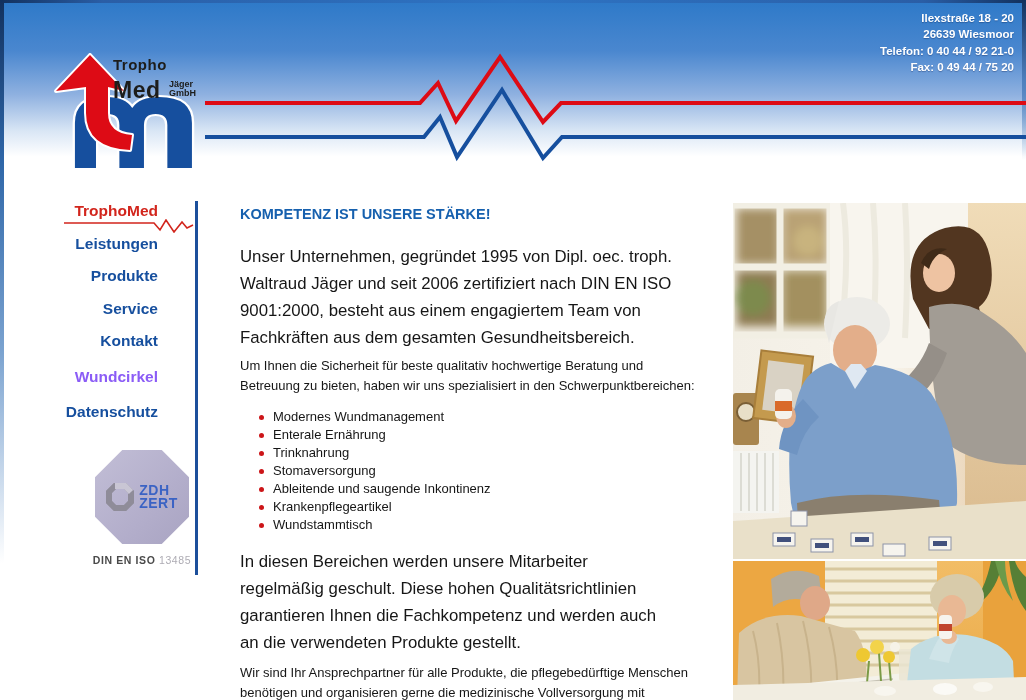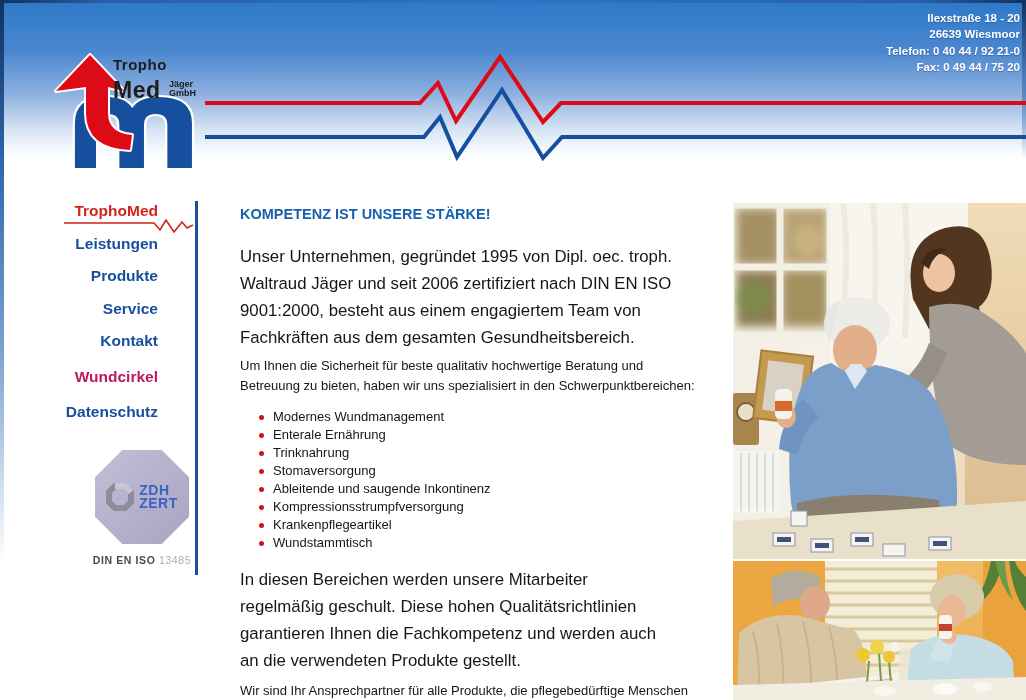--- a/index.html
+++ b/index.html
@@ -9,38 +9,38 @@
   
   .header-bg{position:absolute;left:0;top:0;width:1026px;height:182px;
     background:linear-gradient(to bottom,#2d79c8 0%,#4a87cf 28%,#8fb1e0 52%,#d9e6f5 72%,#ffffff 86%,#ffffff 100%);}
   .border-top{position:absolute;left:0;top:0;width:1026px;height:3px;
     background:linear-gradient(90deg,#12315e,#2a5ea6 10%,#2e74c4 50%,#2a5ea6 90%,#12315e);}
   .border-left{position:absolute;left:0;top:0;width:4px;height:640px;
     background:linear-gradient(to bottom,#12315e 0%,#2e66a8 25%,#7ba3d0 55%,rgba(255,255,255,0) 88%);}
   .border-right{position:absolute;right:0;top:0;width:4px;height:160px;
     background:linear-gradient(to bottom,#12315e 0%,#4d7fbd 50%,rgba(255,255,255,0) 100%);}
 
-  .address{position:absolute;top:10px;right:6px;text-align:right;color:#fff;
+  .address{position:absolute;top:10px;right:12px;text-align:right;color:#fff;
     font-size:11.5px;font-weight:bold;line-height:16.3px;text-shadow:0 1px 1px rgba(10,30,80,.35);}
 
   .pulse{position:absolute;left:0;top:0;width:1026px;height:182px;}
 
   
   .logo-mark{position:absolute;left:46px;top:53px;width:152px;height:116px;}
   .logo-word1{position:absolute;left:113px;top:56px;font-size:15px;font-weight:bold;color:#1d1d1b;letter-spacing:.5px;}
   .logo-word2{position:absolute;left:113px;top:77px;font-size:23px;font-weight:bold;color:#1d1d1b;letter-spacing:.5px;}
   .logo-sub{position:absolute;left:169px;top:80px;font-size:9px;font-weight:bold;color:#1d1d1b;line-height:9px;text-align:left;}
 
   
   .nav{position:absolute;left:0;top:201px;width:196px;margin:0;padding:0;list-style:none;}
   .nav li{position:relative;text-align:right;padding-right:38px;margin-bottom:13px;
     font-size:15.5px;font-weight:bold;line-height:19.5px;cursor:pointer;margin-left:28px;}
   .nav-blue{color:#164f9e;}
   .nav-red{color:#d2251c;}
-  .nav-orange{color:#be185d;}
+  .nav-orange{color:#8b5cf6;}
   .nav li.gap{margin-top:16px;}
   .nav .active-underline{position:absolute;right:2px;top:18px;width:130px;height:14px;}
   .vrule{position:absolute;left:195px;top:201px;width:3px;height:374px;background:#1c4f9b;}
 
   
   .cert{position:absolute;left:86px;top:450px;width:112px;text-align:center;}
   .octagon{width:94px;height:94px;margin:0 auto;background:linear-gradient(135deg,#c2bed6 0%,#b3aecb 60%,#a9a4c2 100%);
     clip-path:polygon(29% 0,71% 0,100% 29%,100% 71%,71% 100%,29% 100%,0 71%,0 29%);
     display:flex;align-items:center;justify-content:center;gap:5px;}
   .cert-texts{text-align:left;color:#3b63c4;font-weight:bold;font-size:14px;line-height:13px;letter-spacing:.5px;}
@@ -139,21 +139,20 @@
   <div class="content">
     <h1>KOMPETENZ IST UNSERE STÄRKE!</h1>
     <p class="p-large">Unser Unternehmen, gegründet 1995 von Dipl. oec. troph. Waltraud Jäger und seit 2006 zertifiziert nach DIN EN ISO 9001:2000, besteht aus einem engagiertem Team von Fachkräften aus dem gesamten Gesundheitsbereich.</p>
     <p class="p-small">Um Ihnen die Sicherheit für beste qualitativ hochwertige Beratung und Betreuung zu bieten, haben wir uns spezialisiert in den Schwerpunktbereichen:</p>
     <ul class="bullets">
       <li>Modernes Wundmanagement</li>
       <li>Enterale Ernährung</li>
       <li>Trinknahrung</li>
       <li>Stomaversorgung</li>
       <li>Ableitende und saugende Inkontinenz</li>
-      <li>Kompressionsstrumpfversorgung</li>
       <li>Krankenpflegeartikel</li>
       <li>Wundstammtisch</li>
     </ul>
     <p class="p-large p-large2">In diesen Bereichen werden unsere Mitarbeiter regelmäßig geschult. Diese hohen Qualitätsrichtlinien garantieren Ihnen die Fachkompetenz und werden auch an die verwendeten Produkte gestellt.</p>
     <p class="p-small p-small2">Wir sind Ihr Ansprechpartner für alle Produkte, die pflegebedürftige Menschen benötigen und organisieren gerne die medizinische Vollversorgung mit Spitzenprodukten und unserem Know-how. Kompetente Beratung gerade in dieser beratungsintensiven Produktpalette und die diskrete, einfühlsame und an Ihren Wünschen orientierten Betreuung ist unsere Stärke und uns sehr wichtig. Somit</p>
   </div>
 
   <div class="photo1">
     <svg width="293" height="356" viewBox="0 0 293 356" preserveAspectRatio="none">
       <defs>

